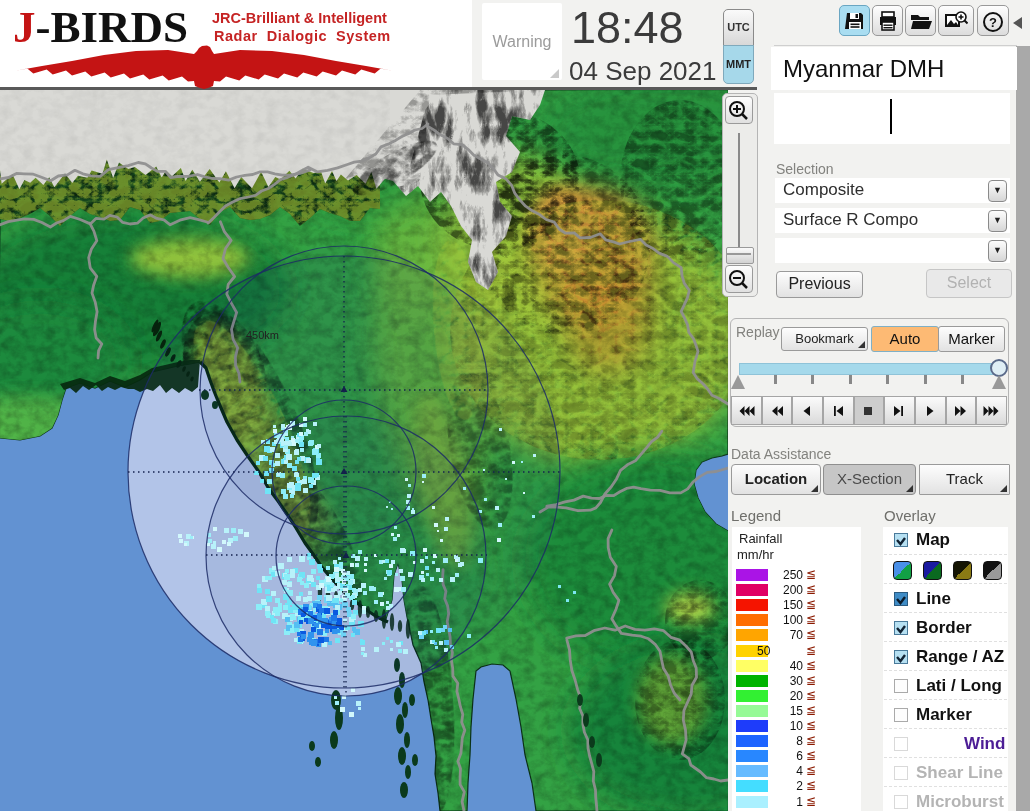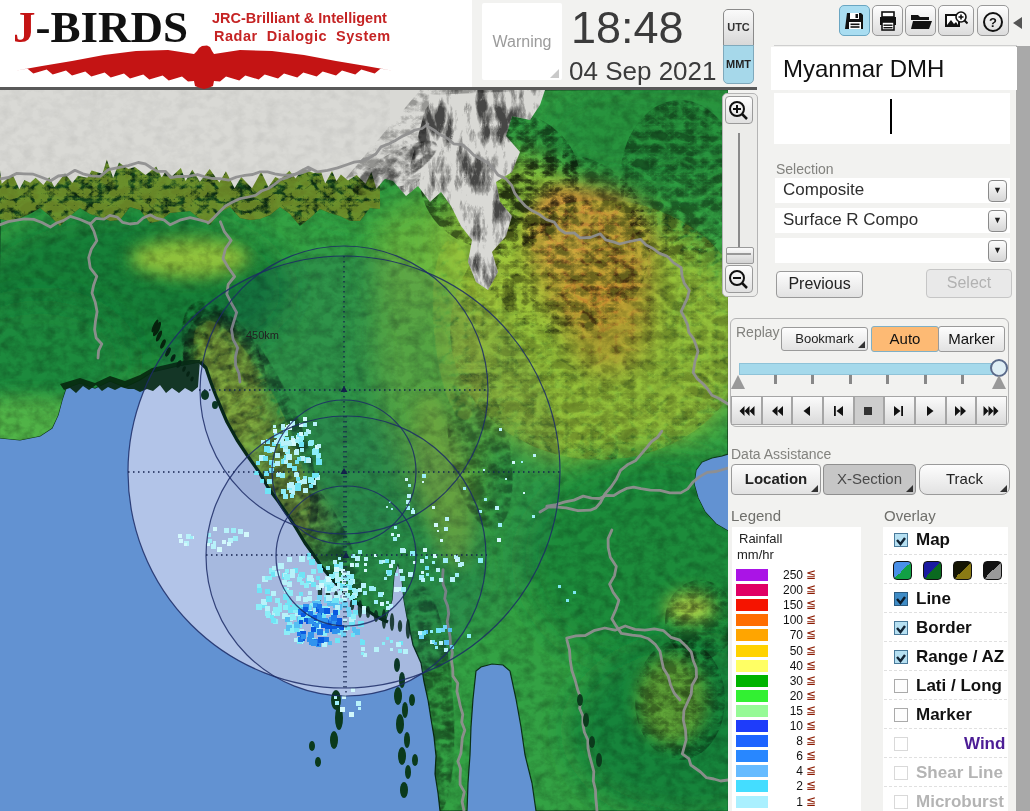--- a/index.html
+++ b/index.html
@@ -885,21 +885,21 @@
     </svg></div>
 <div class="abs" style="left:945.6px;top:396px;width:30.7px;height:29px;border:1px solid #a5a5a5;background:linear-gradient(#fbfbfb,#dadada);box-sizing:border-box;text-align:center;padding-top:6px;"><svg width="17" height="16" viewBox="0 0 17 16">
       <path d="M3 3 v10 l5.5 -5 z M8.5 3 v10 l5.5 -5 z" fill="#111"></path>
     </svg></div>
 <div class="abs" style="left:976.3px;top:396px;width:30.7px;height:29px;border:1px solid #a5a5a5;background:linear-gradient(#fbfbfb,#dadada);box-sizing:border-box;text-align:center;padding-top:6px;"><svg width="17" height="16" viewBox="0 0 17 16">
       <path d="M0.5 3 v10 l5 -5 z M5.5 3 v10 l5 -5 z M10.5 3 v10 l5 -5 z" fill="#111"></path>
     </svg></div>
 <div class="abs" style="left:731px;top:446px;font-size:14px;color:#82827e;">Data Assistance</div>
 <div class="abs" style="left:731px;top:464px;width:88px;height:29px;border:1px solid #9a9a9a;border-radius:4px;background:linear-gradient(#fdfdfd,#e2e2e2);text-align:center;line-height:28px;font-size:15px;color:#222;font-weight:bold;">Location<div class="abs" style="right:2px;bottom:2px;width:0;height:0;border-left:7px solid transparent;border-bottom:7px solid #333;"></div></div>
 <div class="abs" style="left:823px;top:464px;width:91px;height:29px;border:1px solid #8f8f8f;border-radius:4px;background:#c6c6c6;text-align:center;line-height:28px;font-size:15px;color:#4a4a4a;">X-Section<div class="abs" style="right:2px;bottom:2px;width:0;height:0;border-left:7px solid transparent;border-bottom:7px solid #333;"></div></div>
-<div class="abs" style="left:919px;top:464px;width:89px;height:29px;border:1px solid #9a9a9a;border-radius:8px;background:linear-gradient(#fdfdfd,#e2e2e2);text-align:center;line-height:28px;font-size:15px;color:#222;">Track<div class="abs" style="right:2px;bottom:2px;width:0;height:0;border-left:7px solid transparent;border-bottom:7px solid #333;"></div></div>
+<div class="abs" style="left:919px;top:464px;width:89px;height:29px;border:1px solid #9a9a9a;border-radius:1px;background:linear-gradient(#fdfdfd,#e2e2e2);text-align:center;line-height:28px;font-size:15px;color:#222;">Track<div class="abs" style="right:2px;bottom:2px;width:0;height:0;border-left:7px solid transparent;border-bottom:7px solid #333;"></div></div>
 <div class="abs" style="left:731px;top:507px;font-size:15px;color:#6f6f6b;">Legend</div>
 <div class="abs" style="left:884px;top:507px;font-size:15px;color:#6f6f6b;">Overlay</div>
 <div class="abs" style="left:732px;top:527px;width:129px;height:284px;background:#fff;"></div>
 <div class="abs" style="left:739px;top:531px;font-size:13px;color:#222;">Rainfall</div>
 <div class="abs" style="left:737px;top:547px;font-size:13px;color:#222;">mm/hr</div>
 <div class="abs" style="left:736px;top:569px;width:32px;height:12px;background:#aa14e6;"></div>
 <div class="abs" style="left:757px;top:568px;width:46px;text-align:right;font-size:12px;color:#111;">250</div>
 <div class="abs" style="left:806px;top:567px;font-size:12px;color:#8b1a00;">≦</div>
 <div class="abs" style="left:736px;top:584px;width:32px;height:12px;background:#e00064;"></div>
 <div class="abs" style="left:757px;top:583px;width:46px;text-align:right;font-size:12px;color:#111;">200</div>
@@ -907,21 +907,21 @@
 <div class="abs" style="left:736px;top:599px;width:32px;height:12px;background:#f51400;"></div>
 <div class="abs" style="left:757px;top:598px;width:46px;text-align:right;font-size:12px;color:#111;">150</div>
 <div class="abs" style="left:806px;top:597px;font-size:12px;color:#8b1a00;">≦</div>
 <div class="abs" style="left:736px;top:614px;width:32px;height:12px;background:#ff6e00;"></div>
 <div class="abs" style="left:757px;top:613px;width:46px;text-align:right;font-size:12px;color:#111;">100</div>
 <div class="abs" style="left:806px;top:612px;font-size:12px;color:#8b1a00;">≦</div>
 <div class="abs" style="left:736px;top:629px;width:32px;height:12px;background:#ffa500;"></div>
 <div class="abs" style="left:757px;top:628px;width:46px;text-align:right;font-size:12px;color:#111;">70</div>
 <div class="abs" style="left:806px;top:627px;font-size:12px;color:#8b1a00;">≦</div>
 <div class="abs" style="left:736px;top:645px;width:32px;height:12px;background:#ffd200;"></div>
-<div class="abs" style="left:757px;top:644px;width:46px;text-align:right;font-size:12px;color:#111;">50</div>
+<div class="abs" style="left:757px;top:644px;width:46px;font-size:12px;color:#111;">50</div>
 <div class="abs" style="left:806px;top:643px;font-size:12px;color:#8b1a00;">≦</div>
 <div class="abs" style="left:736px;top:660px;width:32px;height:12px;background:#ffff64;"></div>
 <div class="abs" style="left:757px;top:659px;width:46px;text-align:right;font-size:12px;color:#111;">40</div>
 <div class="abs" style="left:806px;top:658px;font-size:12px;color:#8b1a00;">≦</div>
 <div class="abs" style="left:736px;top:675px;width:32px;height:12px;background:#00b400;"></div>
 <div class="abs" style="left:757px;top:674px;width:46px;text-align:right;font-size:12px;color:#111;">30</div>
 <div class="abs" style="left:806px;top:673px;font-size:12px;color:#8b1a00;">≦</div>
 <div class="abs" style="left:736px;top:690px;width:32px;height:12px;background:#32f032;"></div>
 <div class="abs" style="left:757px;top:689px;width:46px;text-align:right;font-size:12px;color:#111;">20</div>
 <div class="abs" style="left:806px;top:688px;font-size:12px;color:#8b1a00;">≦</div>

